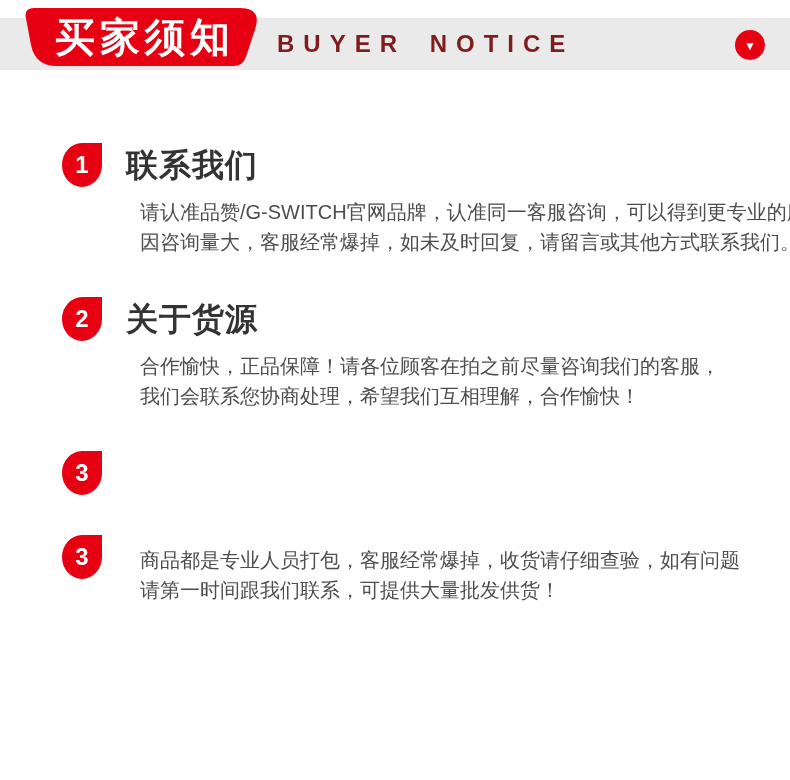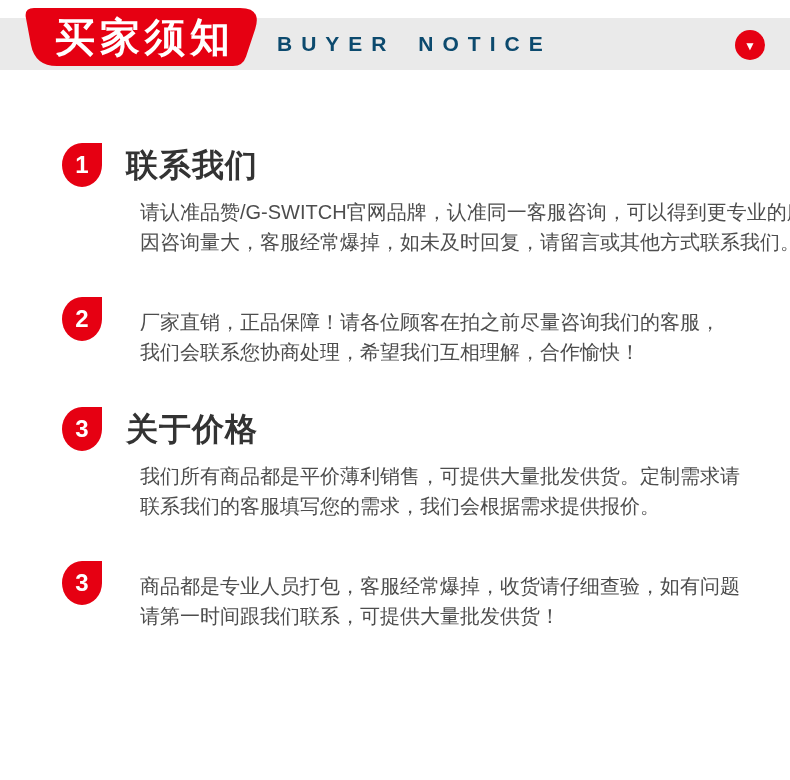--- a/index.html
+++ b/index.html
@@ -34,23 +34,23 @@
     font-size: 40px;
     font-weight: bold;
     letter-spacing: 5px;
     padding-left: 4px;
     box-sizing: border-box;
     white-space: nowrap;
   }
   .header-subtitle {
     position: absolute; left: 277px; top: 18px; height: 52px;
     display: flex; align-items: center;
-    font-size: 21px;
+    font-size: 24px;
     font-weight: bold;
-    color: #0c4a6e;
+    color: #7f1d1d;
     letter-spacing: 9px;
     word-spacing: 8px;
     white-space: nowrap;
   }
   .arrow-circle {
     position: absolute; left: 735px; top: 30px;
     width: 30px; height: 30px;
     border-radius: 50%;
     background: #e60012;
     display: flex; align-items: center; justify-content: center;
@@ -133,36 +133,30 @@
         <div class="section-body">
           <div class="body-line">请认准品赞/G-SWITCH官网品牌，认准同一客服咨询，可以得到更专业的服务！</div>
           <div class="body-line">因咨询量大，客服经常爆掉，如未及时回复，请留言或其他方式联系我们。</div>
         </div>
       </div>
     </div>
 
     <div class="section">
       <div class="num-badge">2</div>
       <div class="section-content">
+        <h2 class="section-title">关于货源</h2>
         <div class="section-body">
-          <div class="body-line">厂家直销，正品保障！请各位顾客在拍之前尽量咨询我们的客服，</div>
+          <div class="body-line">合作愉快，正品保障！请各位顾客在拍之前尽量咨询我们的客服，</div>
           <div class="body-line">我们会联系您协商处理，希望我们互相理解，合作愉快！</div>
         </div>
       </div>
     </div>
 
     <div class="section">
       <div class="num-badge">3</div>
-      <div class="section-content">
-        <h2 class="section-title">关于价格</h2>
-        <div class="section-body">
-          <div class="body-line">我们所有商品都是平价薄利销售，可提供大量批发供货。定制需求请</div>
-          <div class="body-line">联系我们的客服填写您的需求，我们会根据需求提供报价。</div>
-        </div>
-      </div>
     </div>
 
     <div class="section">
       <div class="num-badge">3</div>
       <div class="section-content">
         <div class="section-body">
           <div class="body-line">商品都是专业人员打包，客服经常爆掉，收货请仔细查验，如有问题</div>
           <div class="body-line">请第一时间跟我们联系，可提供大量批发供货！</div>
         </div>
       </div>

